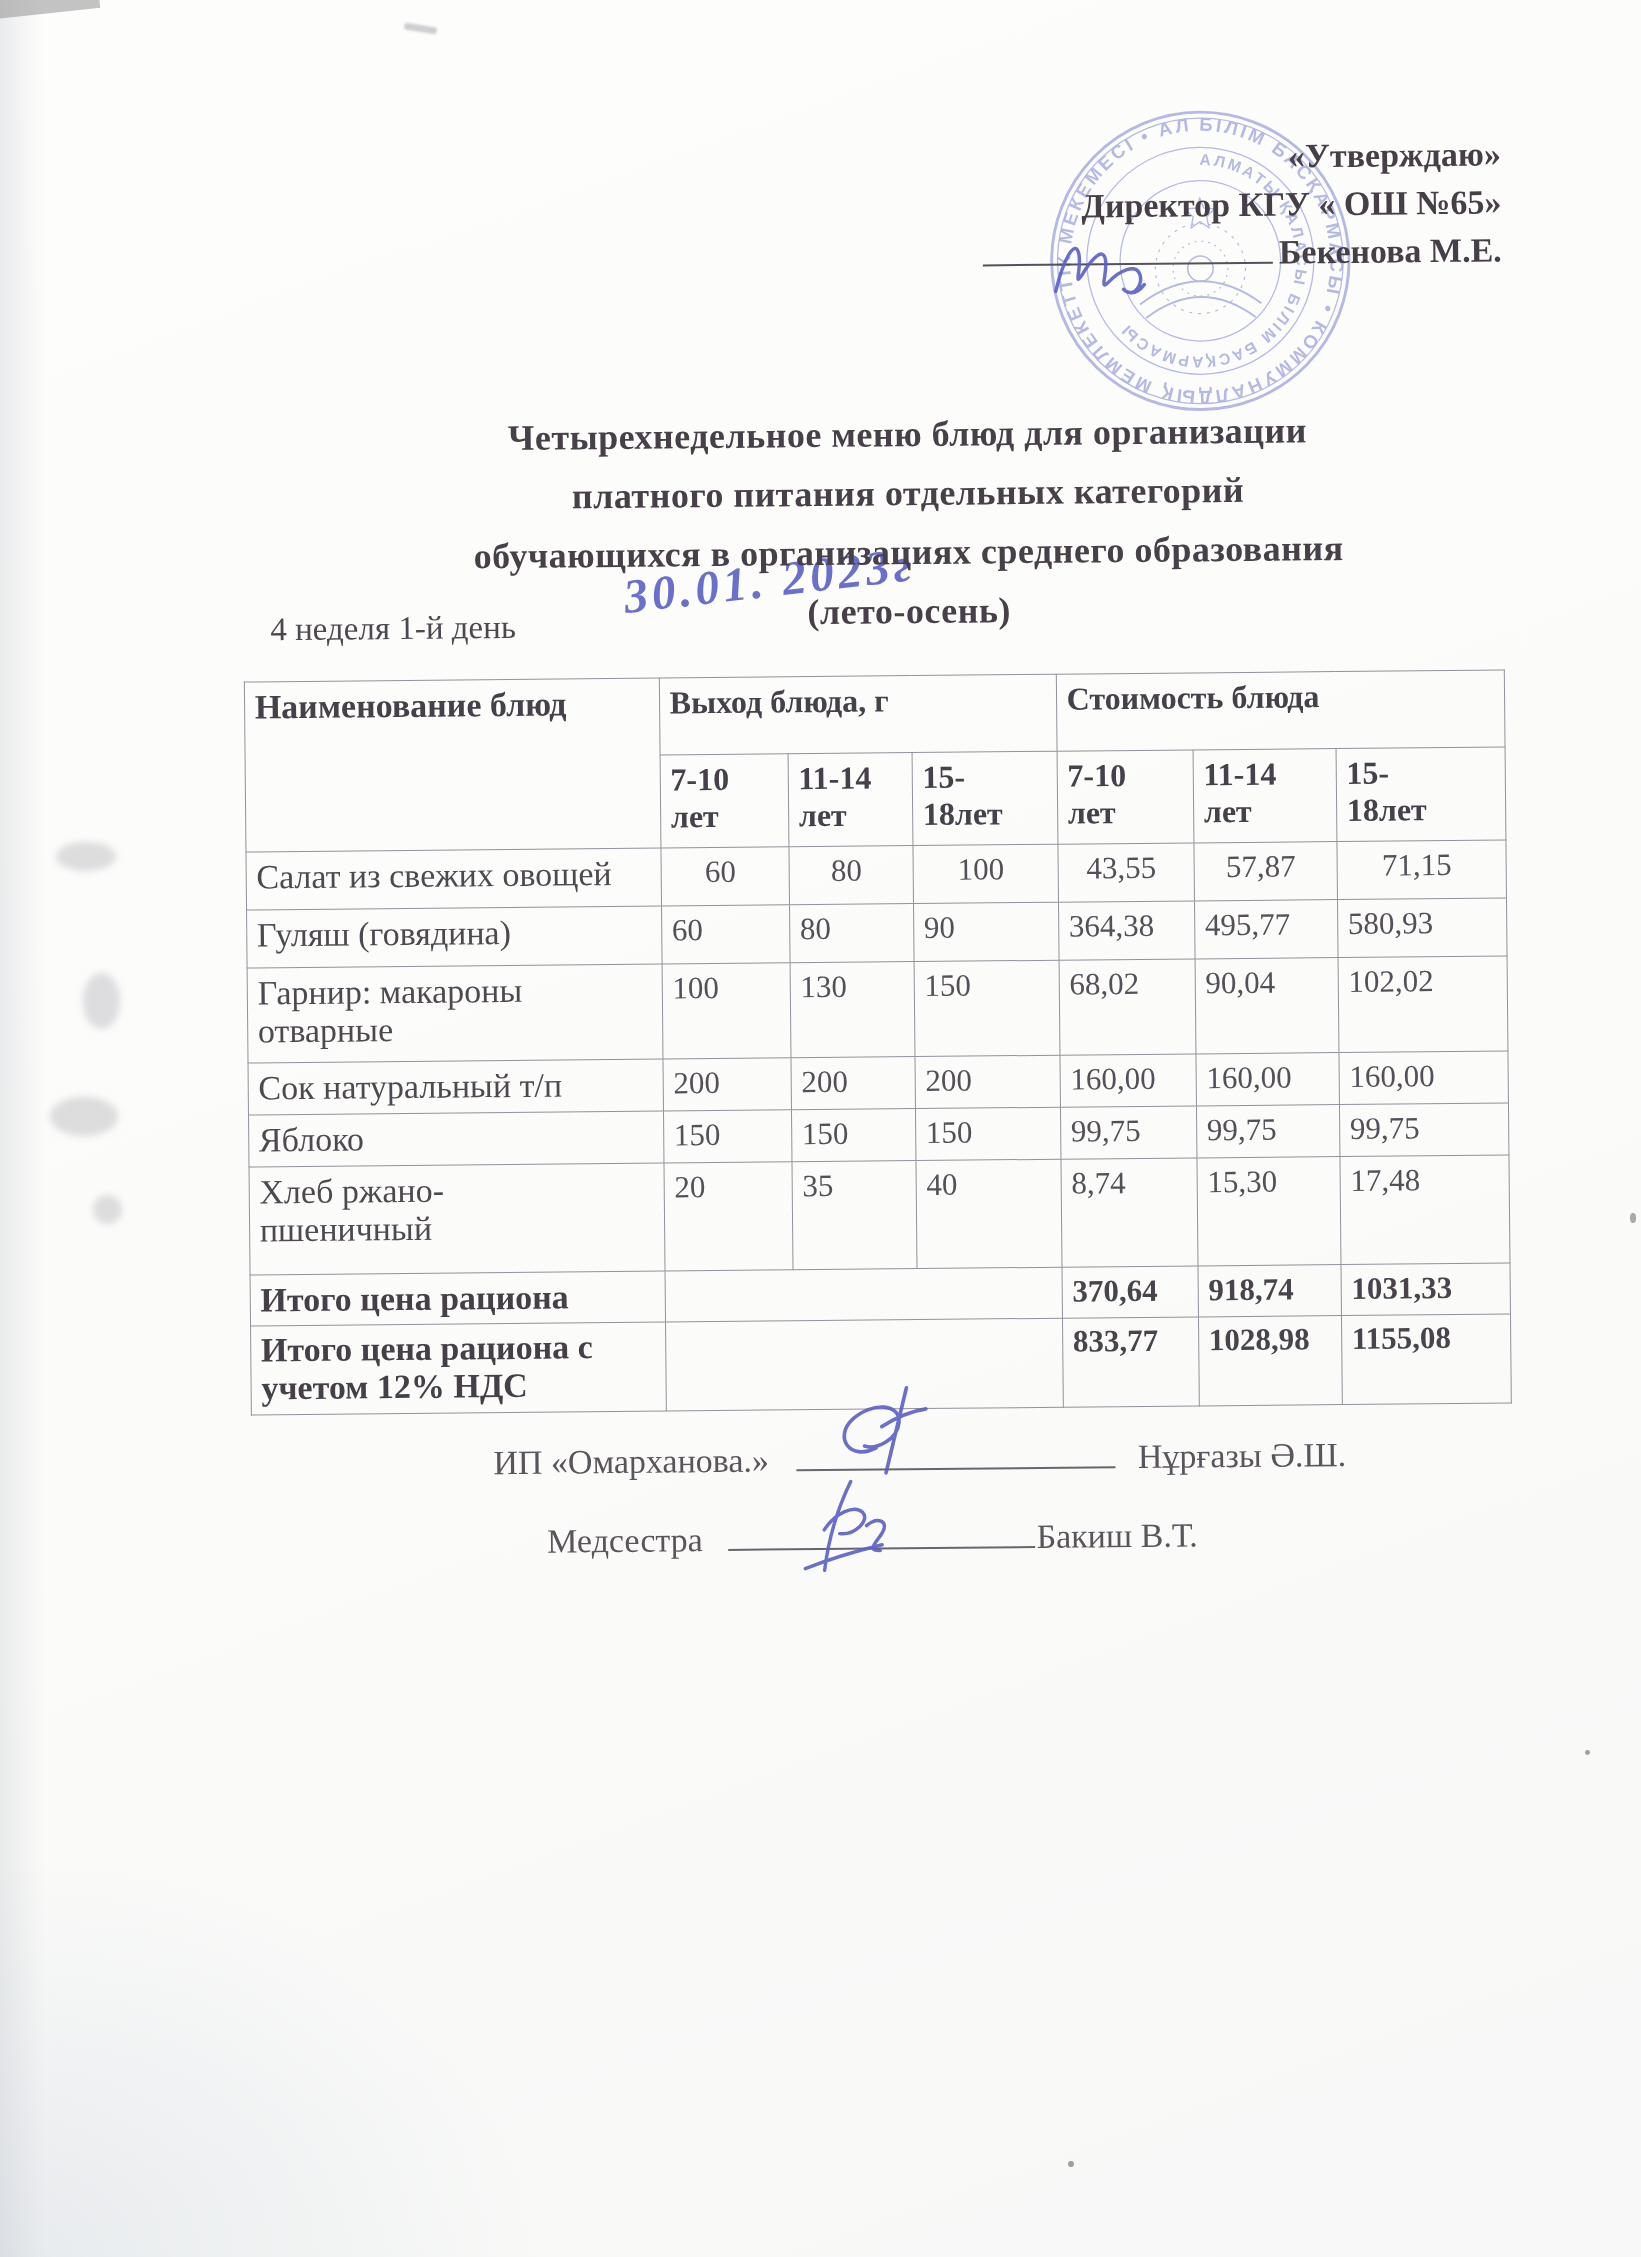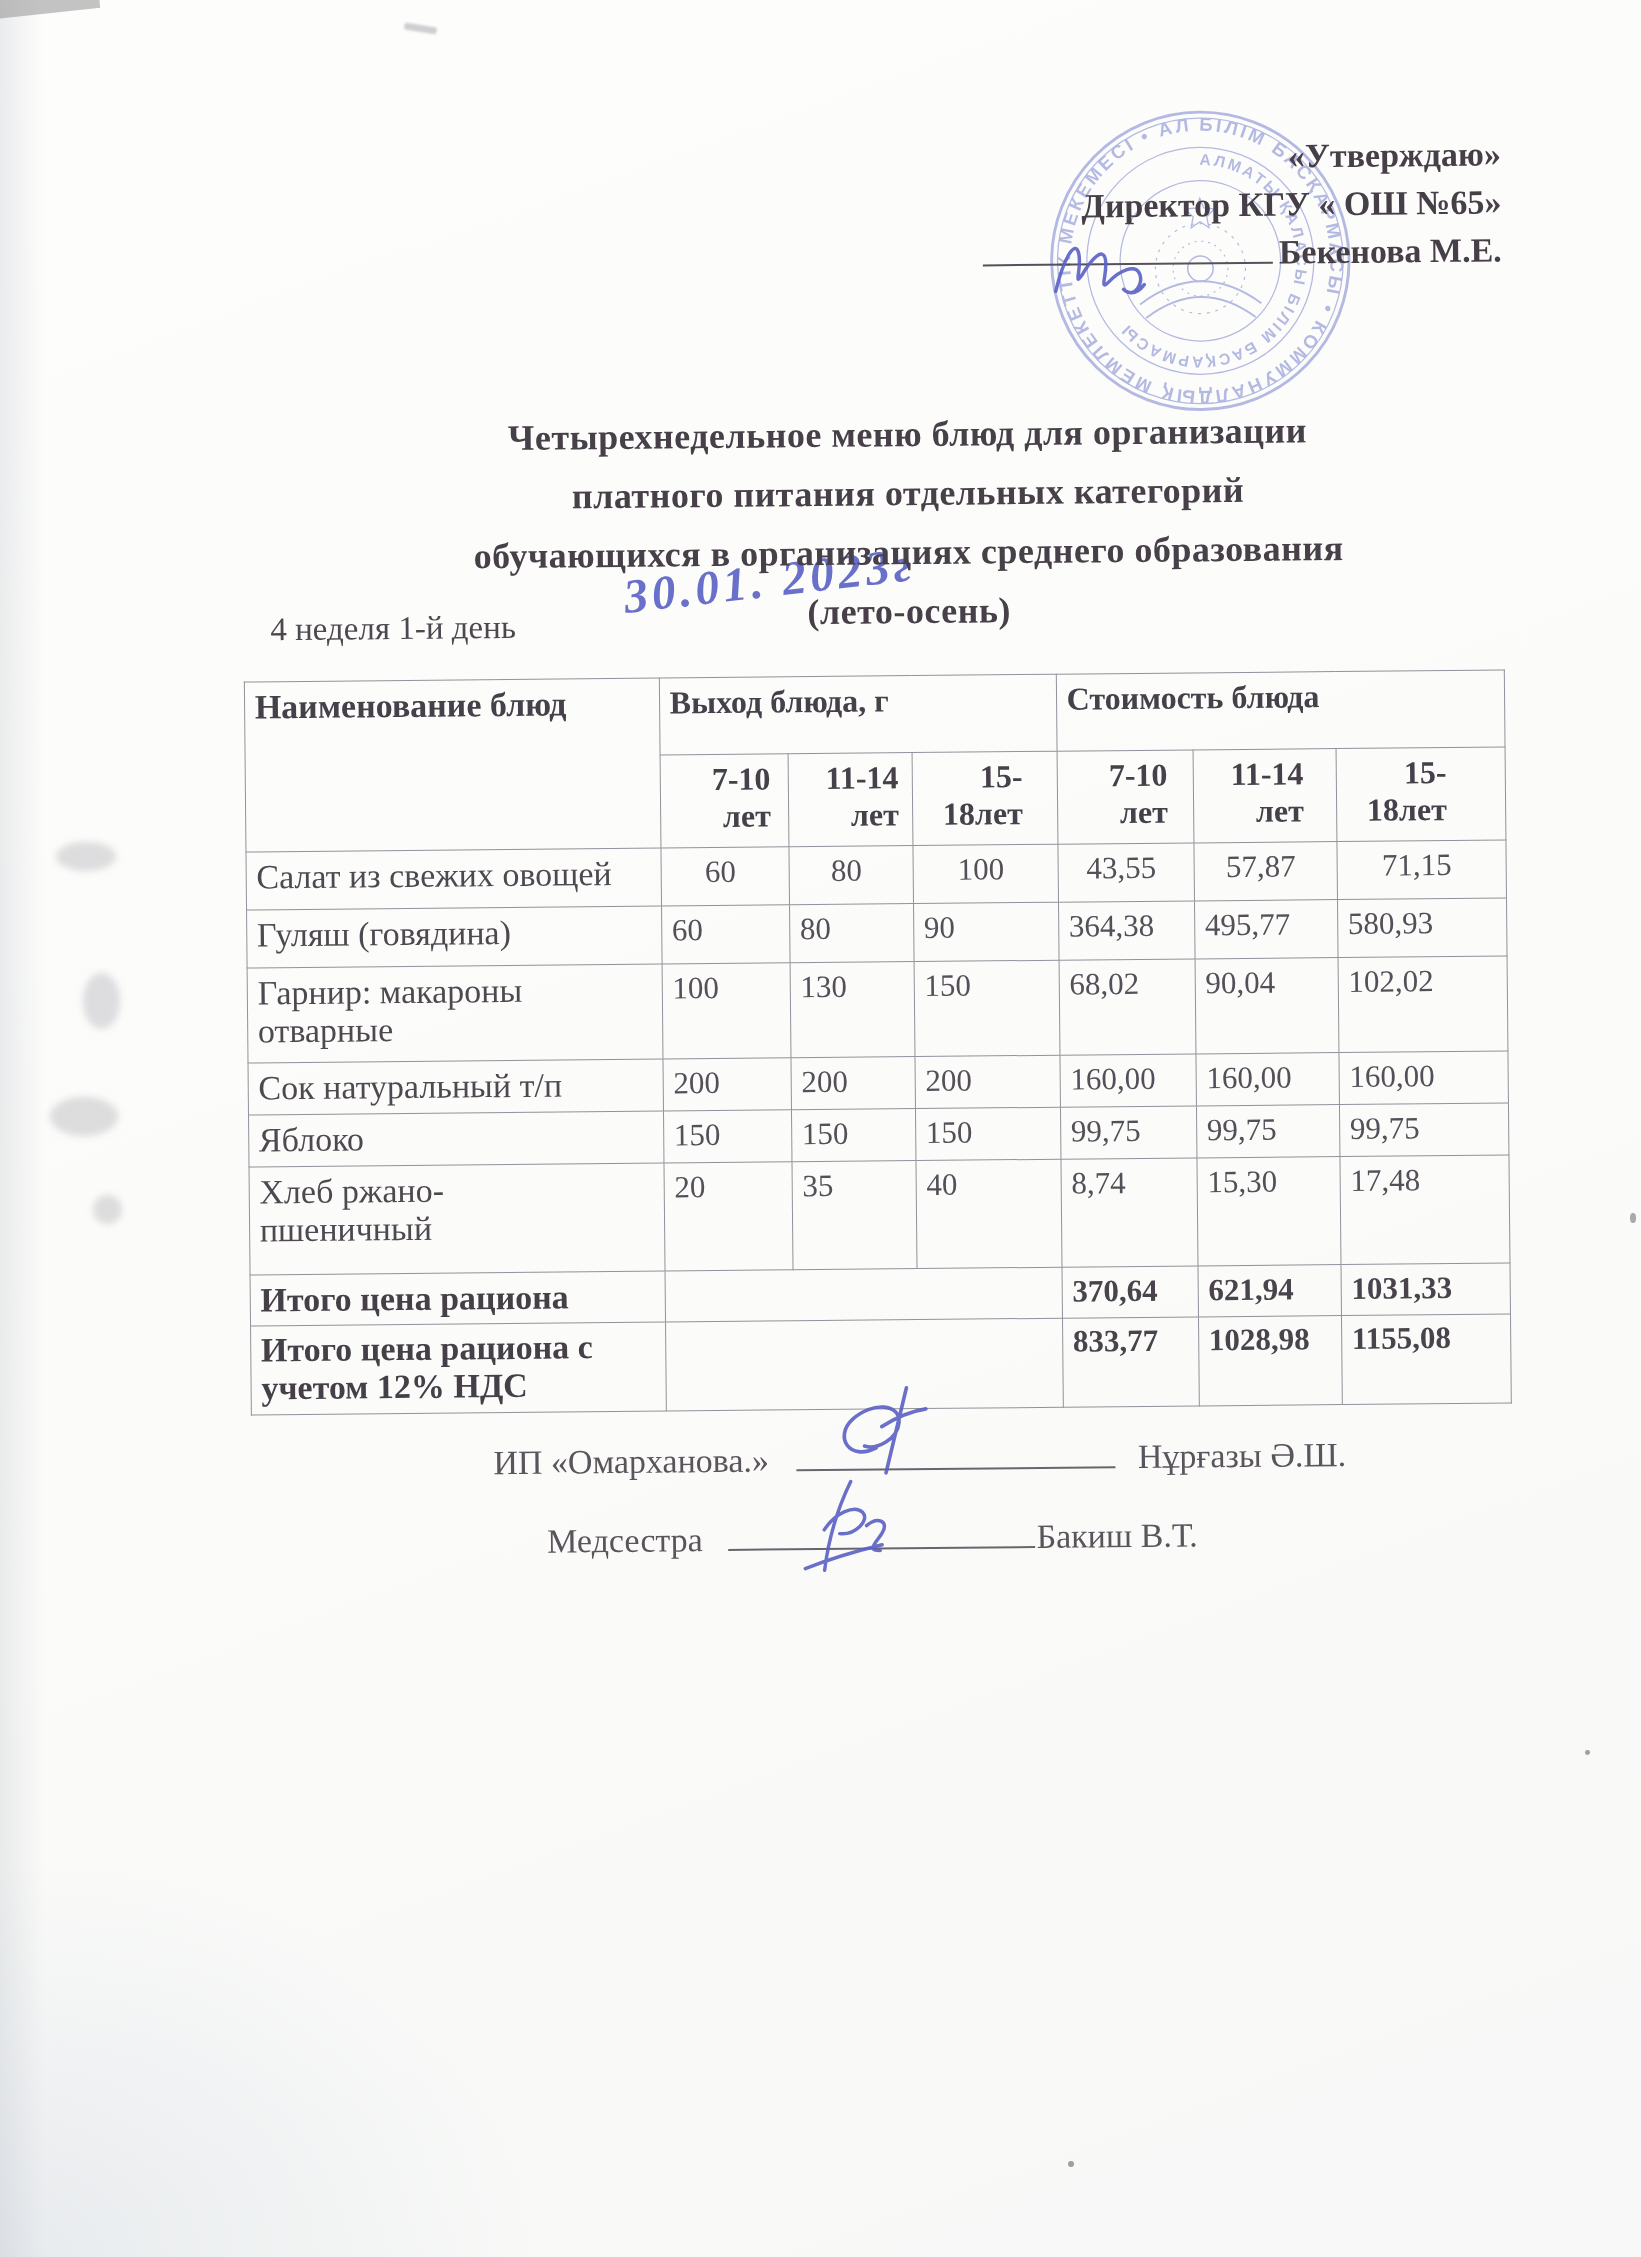--- a/index.html
+++ b/index.html
@@ -44,21 +44,21 @@
   .hand-date{position:absolute;left:626px;top:552px;font-size:48px;font-style:italic;
     color:#5a61c4;transform:rotate(-6deg);letter-spacing:3.9px;font-weight:bold;opacity:.9;}
 
   
   table.menu{position:absolute;left:246px;top:676px;width:1260px;border-collapse:collapse;
     table-layout:fixed;font-size:32px;color:#4e4850;}
   table.menu td,table.menu th{border:1.4px solid #92929b;vertical-align:top;
     padding:5.8px 9.7px;font-weight:normal;text-align:left;overflow-wrap:break-word;}
   table.menu th{font-weight:bold;color:#45404a;}
   th.age{text-align:center;padding-top:13.5px;}
-  th.age .age-span{display:inline-block;max-width:100px;text-align:right;}
+  th.age .age-span{display:inline-block;max-width:100px;}
   td.num{padding-left:15.4px;font-size:31px;color:#544f58;}
   tr.row-first td.num{text-align:center;padding-left:0;}
   td.name,th.name-h{font-size:34px;padding-left:11.6px;}
   .wrap-330{display:inline-block;max-width:319px;}
   .wrap-320{display:inline-block;max-width:309px;}
   .wrap-430{display:inline-block;max-width:415px;}
   tr.total td.name{font-weight:bold;color:#453f48;}
   tr.total td.num{font-weight:bold;color:#49434c;}
 
   
@@ -215,21 +215,21 @@
           <td class="num">35</td>
           <td class="num">40</td>
           <td class="num">8,74</td>
           <td class="num">15,30</td>
           <td class="num">17,48</td>
         </tr>
         <tr class="total" style="height:50px">
           <td class="name">Итого цена рациона</td>
           <td colspan="3"></td>
           <td class="num">370,64</td>
-          <td class="num">621,94</td>
+          <td class="num">918,74</td>
           <td class="num">1031,33</td>
         </tr>
         <tr class="total" style="height:89px">
           <td class="name"><span class="wrap-430">Итого цена рациона с учетом 12% НДС</span></td>
           <td colspan="3"></td>
           <td class="num">833,77</td>
           <td class="num">1028,98</td>
           <td class="num">1155,08</td>
         </tr>
       </tbody>

